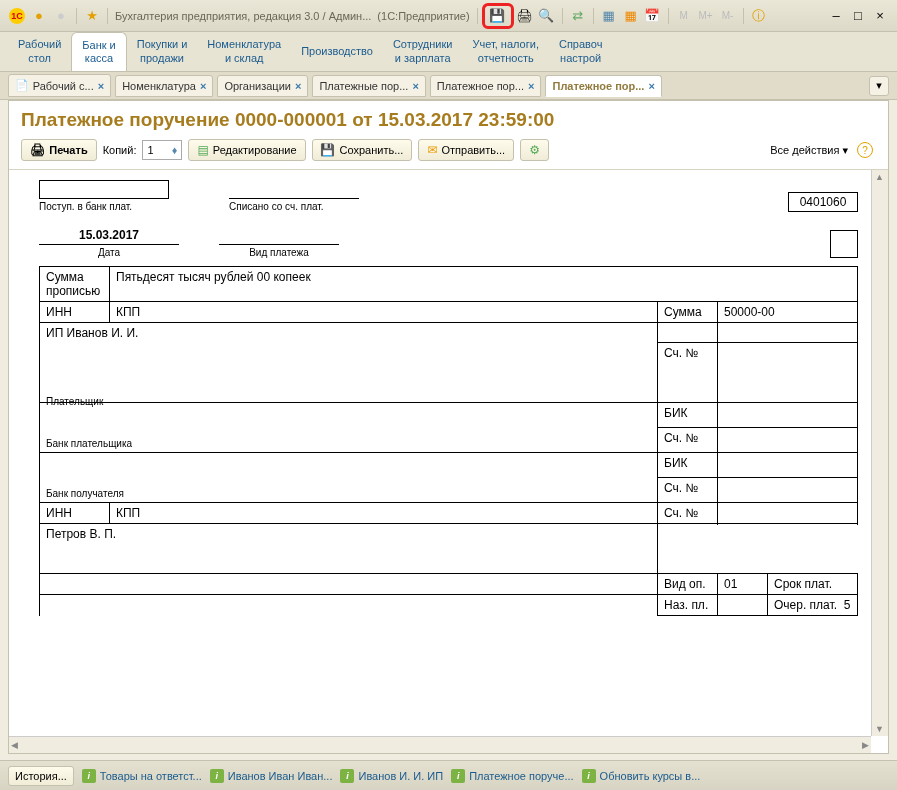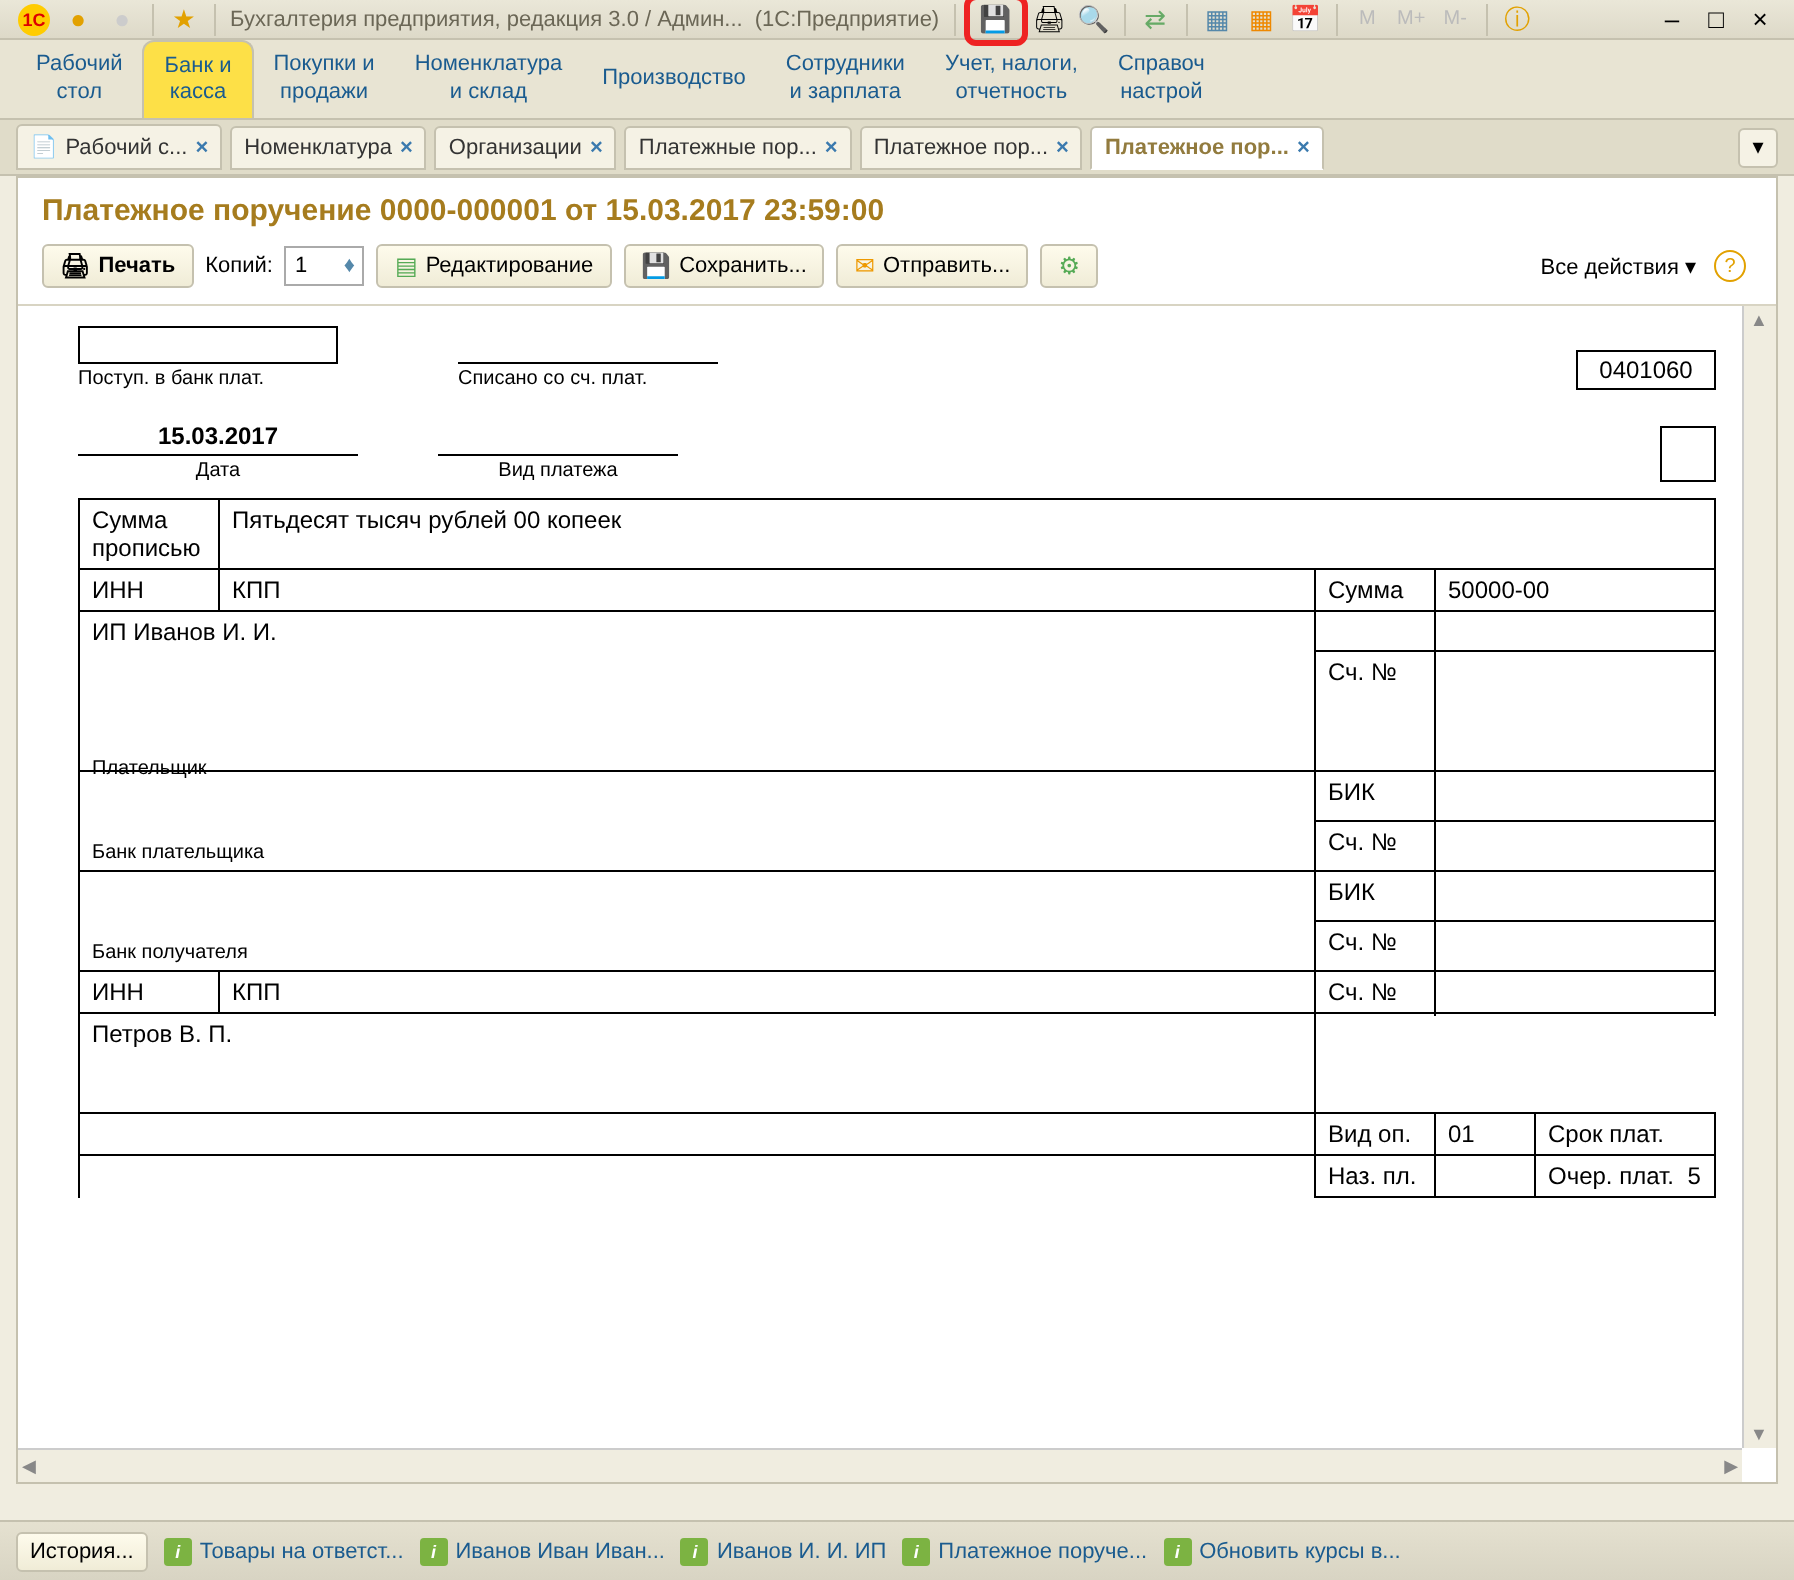--- a/index.html
+++ b/index.html
@@ -1,41 +1,41 @@
 <!DOCTYPE html>
 <html><head>
 <meta charset="utf-8">
 <style>
 * { box-sizing: border-box; margin: 0; padding: 0; }
 body { font-family: Arial, sans-serif; font-size: 11px; background: #f0ede0; width: 897px; height: 790px; overflow: hidden; }
 
 
-.titlebar { height: 20px; background: linear-gradient(#eae7d8,#ddd9c8); display: flex; align-items: center; padding: 0 6px; border-bottom: 1px solid #c5c1af; }
+.titlebar { height: 32px; background: linear-gradient(#eae7d8,#ddd9c8); display: flex; align-items: center; padding: 0 6px; border-bottom: 1px solid #c5c1af; }
 .tb-icon { width: 16px; height: 16px; margin: 0 3px; display: inline-flex; align-items: center; justify-content: center; font-size: 13px; cursor: pointer; }
 .tb-sep { width: 1px; height: 16px; background: #c5c1af; margin: 0 4px; }
 .tb-title { color: #6b6756; font-size: 11px; margin: 0 3px; }
 .tb-highlight { border: 3px solid #e22; border-radius: 6px; padding: 2px; }
 .logo1c { background: #ffcc00; border-radius: 50%; color: #d00; font-weight: bold; font-size: 9px; width:16px; height:16px; display:flex; align-items:center; justify-content:center;}
 
 
 .sections { height: 40px; background: #e8e4d3; display: flex; border-bottom: 1px solid #c5c1af; padding: 0 8px; }
 .section { padding: 5px 10px; color: #1a5b8f; font-size: 11px; text-align: center; display: flex; flex-direction: column; justify-content: center; cursor: pointer; line-height: 1.2; }
-.section.active { background: #fde047; border-radius: 6px 6px 0 0; border: 1px solid #c5c1af; border-bottom: none; text-align: center; }
+.section.active { background: #ffffff; border-radius: 6px 6px 0 0; border: 1px solid #c5c1af; border-bottom: none; text-align: center; }
 
 
 .doctabs { height: 28px; background: #e0dcc9; display: flex; align-items: center; padding: 0 8px; gap: 4px; border-bottom: 1px solid #c5c1af; }
 .doctab { background: #f5f2e5; border: 1px solid #c5c1af; border-radius: 3px 3px 0 0; padding: 4px 6px; display: flex; align-items: center; gap: 4px; cursor: pointer; font-size: 11px; color: #333; }
 .doctab.active { background: #fff; border-bottom-color: #fff; color: #927b3e; font-weight: bold; }
 .doctab .x { color: #3b7aae; font-weight: bold; cursor: pointer; }
 .dropbtn { margin-left: auto; width: 20px; height: 20px; border: 1px solid #c5c1af; border-radius: 3px; background:#f5f2e5; display:flex; align-items:center; justify-content:center; cursor:pointer;}
 
 
 .docwrap { background: #fff; margin: 0 8px 0 8px; border: 1px solid #c5c1af; height: 654px; display: flex; flex-direction: column; }
 .dochead { padding: 8px 12px 4px; }
-.doctitle { color: #a67c1e; font-size: 15px; font-weight: bold; }
+.doctitle { color: #a67c1e; font-size: 19px; font-weight: bold; }
 .doctools { padding: 4px 12px 8px; display: flex; align-items: center; gap: 6px; border-bottom: 1px solid #d8d4c3; }
 .btn { background: linear-gradient(#fefbec,#f0ecd7); border: 1px solid #c5c1af; border-radius: 3px; padding: 3px 8px; cursor: pointer; display: inline-flex; align-items: center; gap: 4px; font-size: 11px; }
 .btn.print { font-weight: bold; }
 .spinner { border: 1px solid #aaa; width: 40px; height: 20px; display: inline-flex; align-items: center; padding: 0 4px; background: #fff; }
 .spacer { flex: 1; }
 .icon { display: inline-block; font-size: 12px; }
 
 
 .printarea { flex: 1; overflow: auto; padding: 10px 30px; position: relative; }
 .scrollbar-v { position: absolute; right: 0; top: 0; bottom: 17px; width: 17px; background: #f0ede0; border-left: 1px solid #ccc;}

